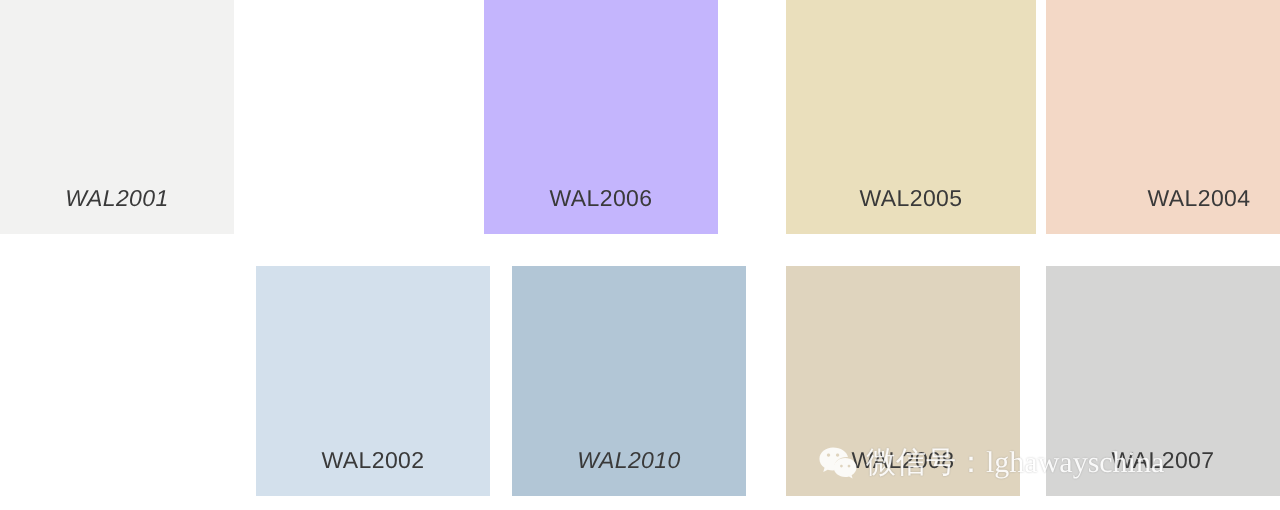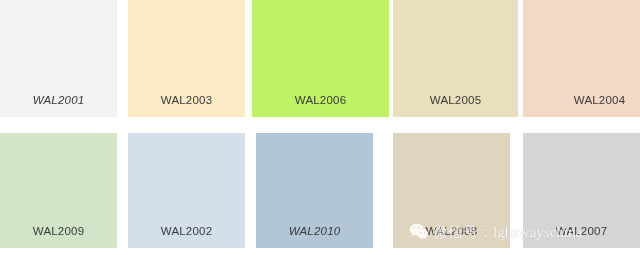--- a/index.html
+++ b/index.html
@@ -66,39 +66,33 @@
 </style>
 </head>
 <body>
 
 <div id="swatch-grid" style="background: rgb(255, 255, 255);">
 
   <div class="swatch" style="left: 0px; top: 0px; width: 117px; height: 117px; background-color: rgb(242, 242, 241);">
     <span class="swatch-label" style="color: rgb(58, 58, 58); font-style: italic;">WAL2001</span>
   </div>
 
-  <div class="swatch" style="left: 128px; top: 0px; width: 117px; height: 117px; background-color: rgb(251, 235, 196);">
-    <span class="swatch-label" style="color: rgb(58, 58, 58);">WAL2003</span>
-  </div>
 
-  <div class="swatch" style="left: 252px; top: 0px; width: 137px; height: 117px; background-color: #bef264;">
+  <div class="swatch" style="left: 242px; top: 0px; width: 117px; height: 117px; background-color: #c4b5fd;">
     <span class="swatch-label" style="color: rgb(58, 58, 58);">WAL2006</span>
   </div>
 
   <div class="swatch" style="left: 393px; top: 0px; width: 125px; height: 117px; background-color: rgb(234, 223, 188);">
     <span class="swatch-label" style="color: rgb(58, 58, 58);">WAL2005</span>
   </div>
 
   <div class="swatch" style="left: 523px; top: 0px; width: 117px; height: 117px; background-color: rgb(243, 216, 198);">
     <span class="swatch-label" style="color: rgb(58, 58, 58); padding-left: 36px;">WAL2004</span>
   </div>
 
-  <div class="swatch" style="left: 0px; top: 133px; width: 117px; height: 115px; background-color: rgb(211, 229, 201);">
-    <span class="swatch-label" style="color: rgb(58, 58, 58);">WAL2009</span>
-  </div>
 
   <div class="swatch" style="left: 128px; top: 133px; width: 117px; height: 115px; background-color: rgb(211, 224, 236);">
     <span class="swatch-label" style="color: rgb(58, 58, 58);">WAL2002</span>
   </div>
 
   <div class="swatch" style="left: 256px; top: 133px; width: 117px; height: 115px; background-color: rgb(178, 198, 214); font-style: italic;">
     <span class="swatch-label" style="color: rgb(58, 58, 58);">WAL2010</span>
   </div>
 
   <div class="swatch" style="left: 393px; top: 133px; width: 117px; height: 115px; background-color: rgb(223, 212, 190);">

